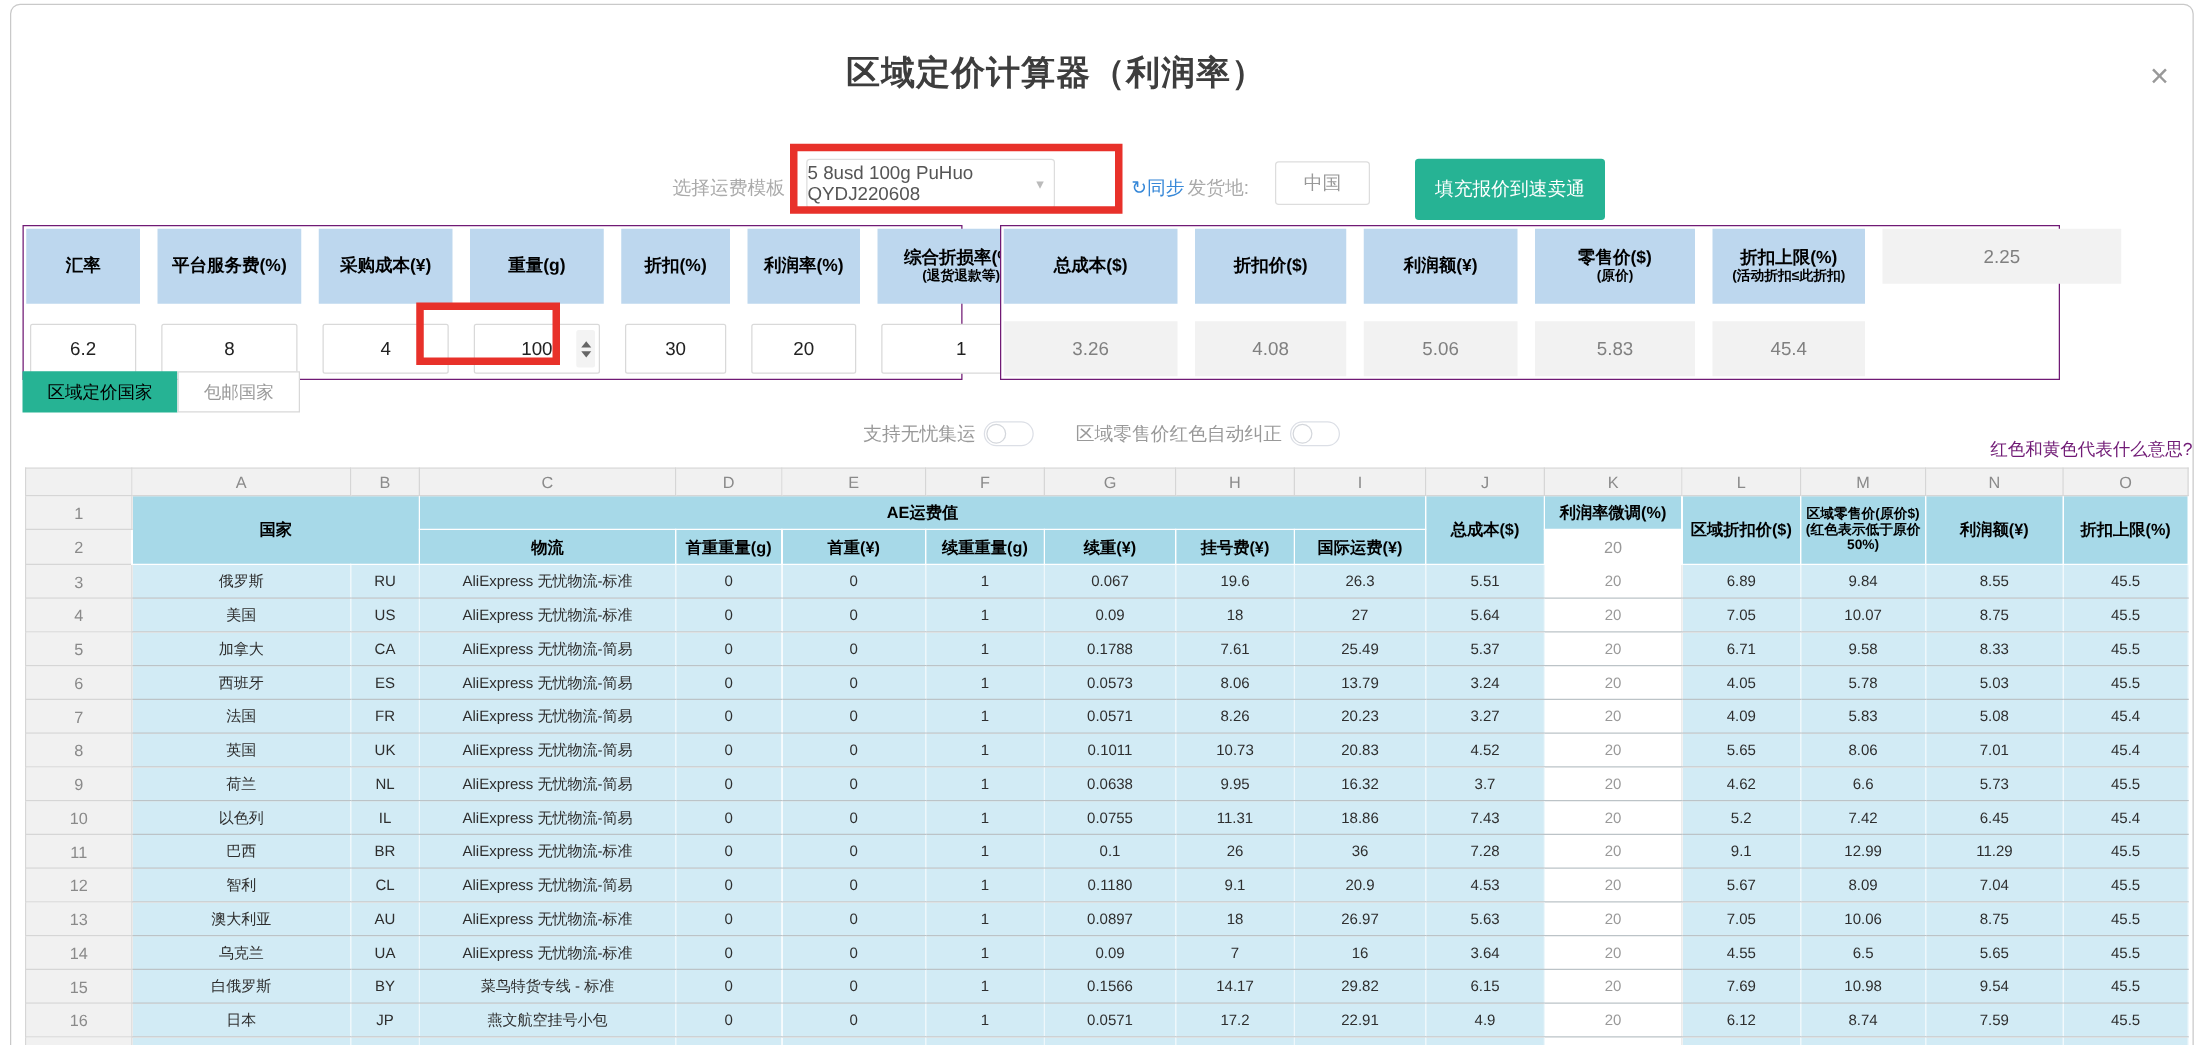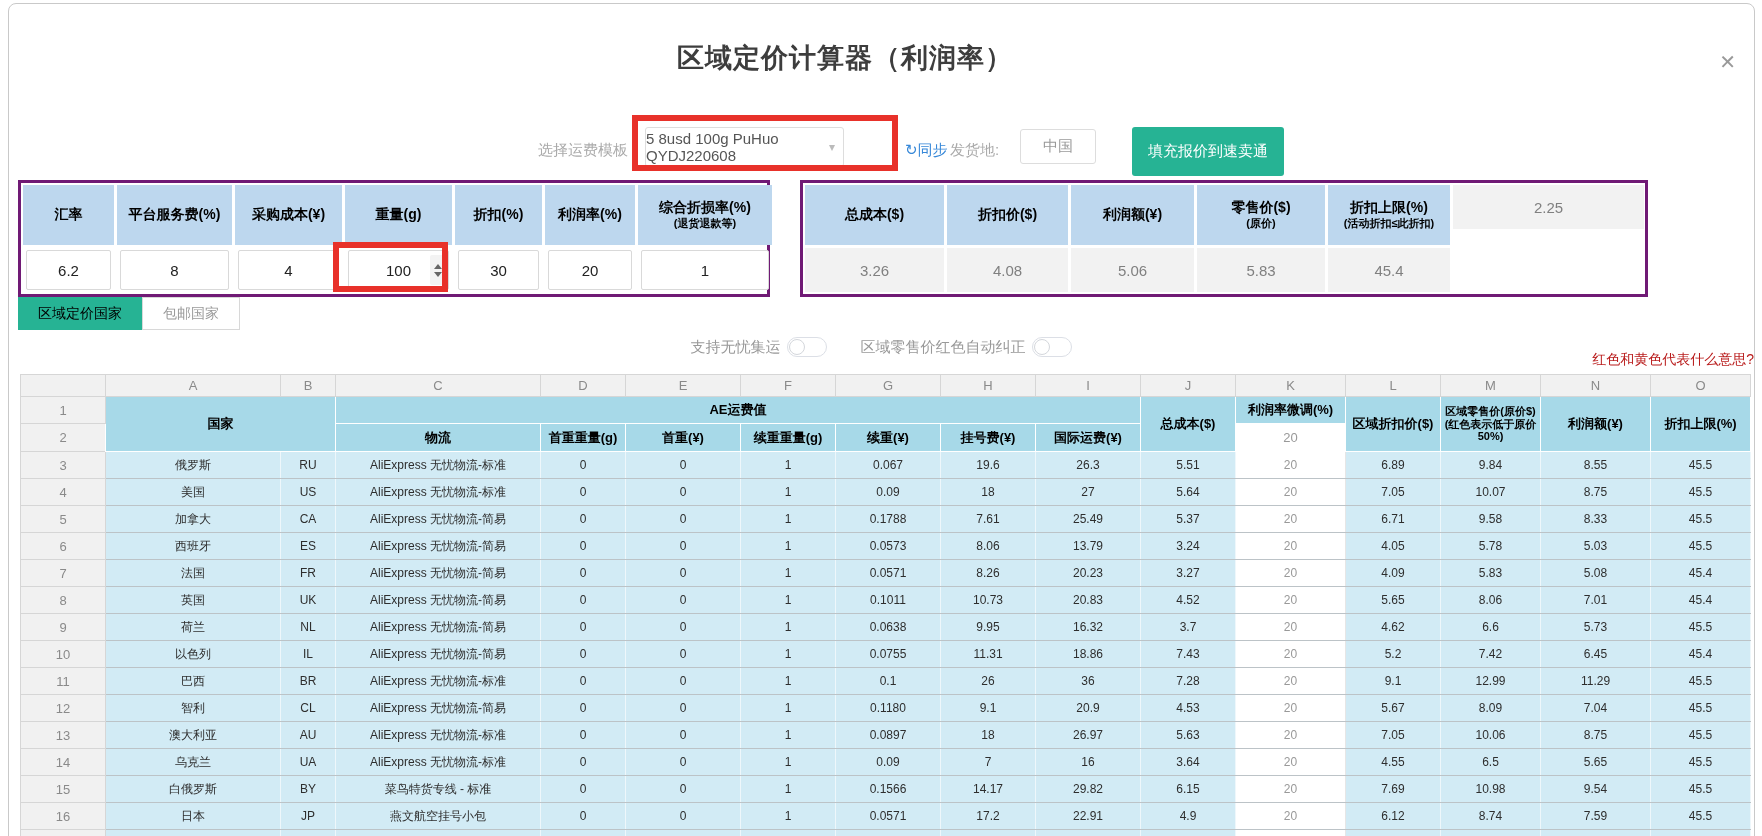--- a/index.html
+++ b/index.html
@@ -17,21 +17,21 @@
   .sync-link{position:absolute;left:905px;top:141px;font-size:15px;color:#3788d8;cursor:pointer;}
   .origin-label{position:absolute;left:950px;top:141px;font-size:15px;color:#aaa;}
   .origin-input{position:absolute;left:1020px;top:129px;width:76px;height:35px;border:1px solid #ddd;border-radius:3px;display:flex;align-items:center;justify-content:center;font-size:15px;color:#999;box-sizing:border-box;background:#fff;}
   .fill-btn{position:absolute;left:1132px;top:127px;height:49px;padding:0 16px;background:#26b394;color:#fff;border:none;border-radius:3px;font-size:15px;display:flex;align-items:center;cursor:pointer;font-family:inherit;}
 
   .red-box{position:absolute;border:6px solid #e8312a;box-sizing:border-box;z-index:20;pointer-events:none;}
   .rb-template{left:632px;top:115px;width:266px;height:56px;}
   .rb-weight{left:333px;top:242px;width:115px;height:50px;}
 
   
-  .ptable{position:absolute;top:180px;background:#fff;border:3px solid #701a75;display:grid;gap:3px;padding:2px;box-sizing:border-box;}
+  .ptable{position:absolute;top:180px;background:#fff;border:1px solid #701a75;display:grid;gap:14px;padding:2px;box-sizing:border-box;}
   .ptable-left{left:18px;width:752px;grid-template-columns:91px 115px 107px 107px 87px 90px 134px;}
   .ptable-right{left:800px;width:848px;grid-template-columns:139px 121px 123px 128px 122px 191px;}
   .phead{background:#bdd7ee;height:60px;display:flex;flex-direction:column;align-items:center;justify-content:center;font-size:14px;font-weight:bold;color:#000;text-align:center;line-height:1.25;}
   .phead .sub{font-size:11px;font-weight:bold;}
   .pval{height:44px;display:flex;align-items:center;justify-content:center;}
   .input-box{flex:1;align-self:stretch;margin:2px 3px;border:1px solid #d9d9d9;border-radius:2px;display:flex;align-items:center;justify-content:center;font-size:15px;color:#222;position:relative;background:#fff;}
   .spinner{position:absolute;right:3px;top:4px;bottom:4px;width:15px;background:#f3f3f3;border-radius:2px;display:flex;flex-direction:column;align-items:center;justify-content:center;gap:3px;cursor:pointer;}
   .spinner i{display:block;width:0;height:0;border-left:4px solid transparent;border-right:4px solid transparent;}
   .spinner .up{border-bottom:5px solid #666;}
   .spinner .dn{border-top:5px solid #666;}
@@ -42,21 +42,21 @@
   .tab{height:33px;padding:0 20px;display:flex;align-items:center;font-size:14px;cursor:pointer;box-sizing:border-box;}
   .tab.active{background:#26b394;color:#000000;}
   .tab.inactive{background:#fff;color:#999;border:1px solid #d8d8d8;}
 
   
   .toggle-row{position:absolute;left:0;right:0;top:337px;display:flex;justify-content:center;align-items:center;gap:10px;font-size:15px;color:#999;}
   .toggle-row .grp{display:flex;align-items:center;gap:6px;margin:0 12px;}
   .switch{width:40px;height:20px;border:1px solid #dcdfe6;border-radius:10px;background:#fff;position:relative;cursor:pointer;box-sizing:border-box;}
   .switch .knob{position:absolute;left:1px;top:1px;width:16px;height:16px;border-radius:50%;background:#fff;border:1px solid #d4d7dc;box-sizing:border-box;}
 
-  .help-link{position:absolute;right:8px;top:351px;font-size:14px;color:#b91c1c;cursor:pointer;}
+  .help-link{position:absolute;right:8px;top:351px;font-size:14px;color:#701a75;cursor:pointer;}
 
   
   .sheet{position:absolute;left:20px;top:374px;border-collapse:collapse;table-layout:fixed;font-size:12px;}
   .sheet th,.sheet td{overflow:hidden;white-space:nowrap;padding:0;}
   .sheet .corner,.sheet .letter{background:#f1f1f1;color:#8a8a8a;border:1px solid #d6d6d6;height:21px;font-weight:normal;font-size:13px;text-align:center;}
   .sheet .rownum{background:#f1f1f1;color:#8a8a8a;border:1px solid #d6d6d6;text-align:center;font-size:13px;font-weight:normal;}
   .sheet thead .hcell{background:#a7d9e8;border:1px solid #fff;color:#000;font-weight:bold;font-size:13px;text-align:center;vertical-align:middle;}
   .sheet .h1row th{height:26px;}
   .sheet .h2row th{height:27px;}
   .sheet .hcell.small{font-size:11px;line-height:1.15;white-space:normal;}

